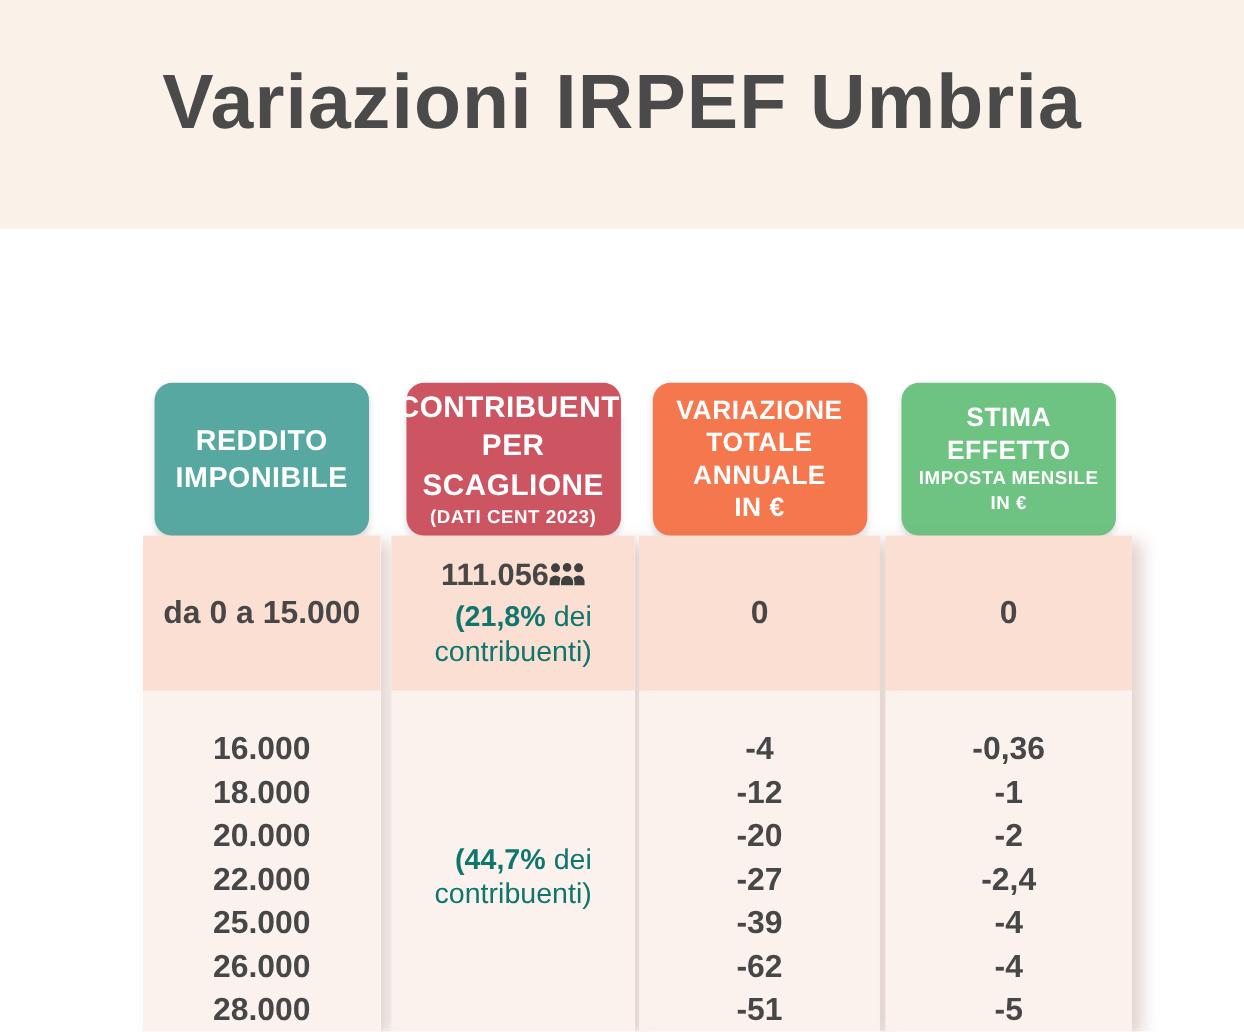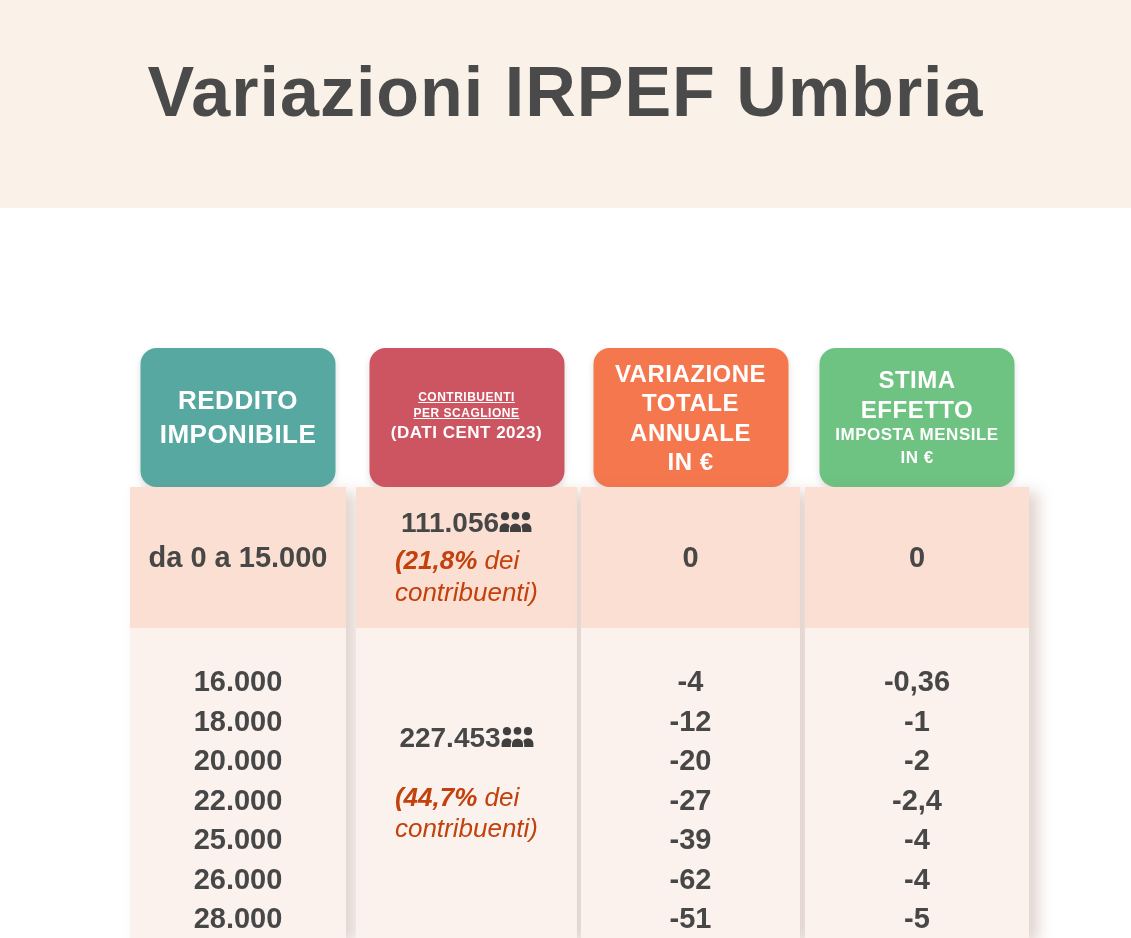--- a/index.html
+++ b/index.html
@@ -27,21 +27,21 @@
   
   .badge {
     position:absolute; top:0; left:50%; transform:translateX(-50%);
     width:195px; height:139px; border-radius:16px;
     display:flex; flex-direction:column; align-items:center; justify-content:center;
     color:#ffffff; text-align:center; font-weight:800; letter-spacing:0.5px;
     box-shadow:0 3px 6px rgba(0,0,0,0.12);
   }
   .badge .big   { font-size:24px; line-height:1.22;text-align:center; }
   .badge .big26 { font-size:26px; line-height:1.28; }
-  .badge .med   { font-size:12px; line-height:1.3;text-decoration:underline; }
+  .badge .med   { font-size:27px; line-height:1.3; }
   .badge .small { font-size:17px; line-height:1.35; }
 
   
   .panel {
     position:absolute; left:0; right:0; top:139px; bottom:0;
     display:flex; flex-direction:column;
     box-shadow:9px 5px 14px rgba(155,110,90,0.30);
   }
   .cell-row1 {
     height:141px; background:#FBDFD2; flex:none;
@@ -51,21 +51,21 @@
     flex:1; background:#FBF2EE;
     display:flex; flex-direction:column; align-items:center;
   }
   .cell-sec2.centered { justify-content:center; }
   .cell-sec2.lines { padding-top:34px; }
 
   .val-big { font-size:29px; font-weight:700; color:#474747; }
   .line { font-size:29px; font-weight:700; line-height:39.5px; text-align:center; color:#474747; }
 
   .count-line { display:flex; align-items:center; font-size:28px; font-weight:700; color:#474747; }
-  .pct { font-size:26px; font-style:italic; line-height:1.2; text-align:left; color:#c2410c; margin-top:6px; }
+  .pct { font-size:26px; line-height:1.2; text-align:right; color:#0f766e; margin-top:6px; }
   .pct .b { font-weight:700; }
 
   .people-icon { width:33px; height:24px; flex:none; }
 </style>
 </head>
 <body>
 
 <div class="canvas">
 
   <div class="top-band">
@@ -115,33 +115,20 @@
                 <path d="M10.4,21.6 v-3.6 a6.1,6.1 0 0 1 12.2,0 v3.6 z" stroke="#FBDFD2" stroke-width="1.2"></path>
               </g>
             </svg>
           </div>
           <div class="pct">
             <span class="b">(21,8%</span><span> dei</span><br>
             <span>contribuenti)</span>
           </div>
         </div>
         <div class="cell-sec2 centered">
-          <div class="count-line">
-            <span>227.453</span>
-            <svg class="people-icon" viewBox="0 0 33 24">
-              <g fill="#3F3F3F">
-                <circle cx="6" cy="5.2" r="4.1"></circle>
-                <path d="M0.6,21 v-3.4 a5.4,5.4 0 0 1 10.8,0 v3.4 z"></path>
-                <circle cx="27" cy="5.2" r="4.1"></circle>
-                <path d="M21.6,21 v-3.4 a5.4,5.4 0 0 1 10.8,0 v3.4 z"></path>
-                <circle cx="16.5" cy="4.8" r="4.5" stroke="#FBF2EE" stroke-width="1.2"></circle>
-                <path d="M10.4,21.6 v-3.6 a6.1,6.1 0 0 1 12.2,0 v3.6 z" stroke="#FBF2EE" stroke-width="1.2"></path>
-              </g>
-            </svg>
-          </div>
           <div class="pct" style="margin-top:28px;">
             <span class="b">(44,7%</span><span> dei</span><br>
             <span>contribuenti)</span>
           </div>
         </div>
       </div>
     </div>
 
     <div class="col c3">
       <div class="badge" style="background:#F5774E;">

